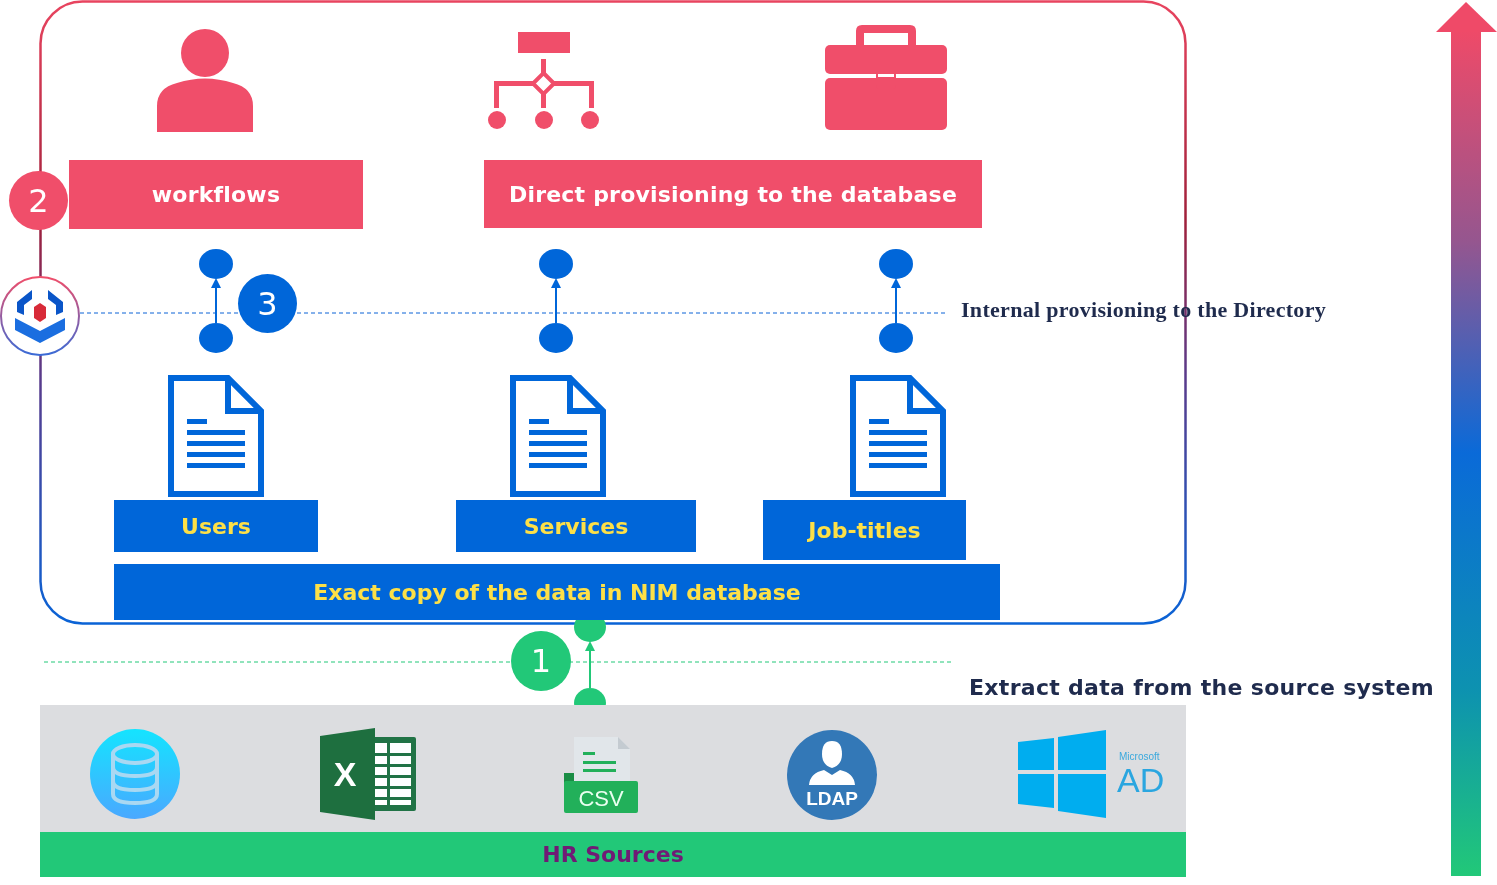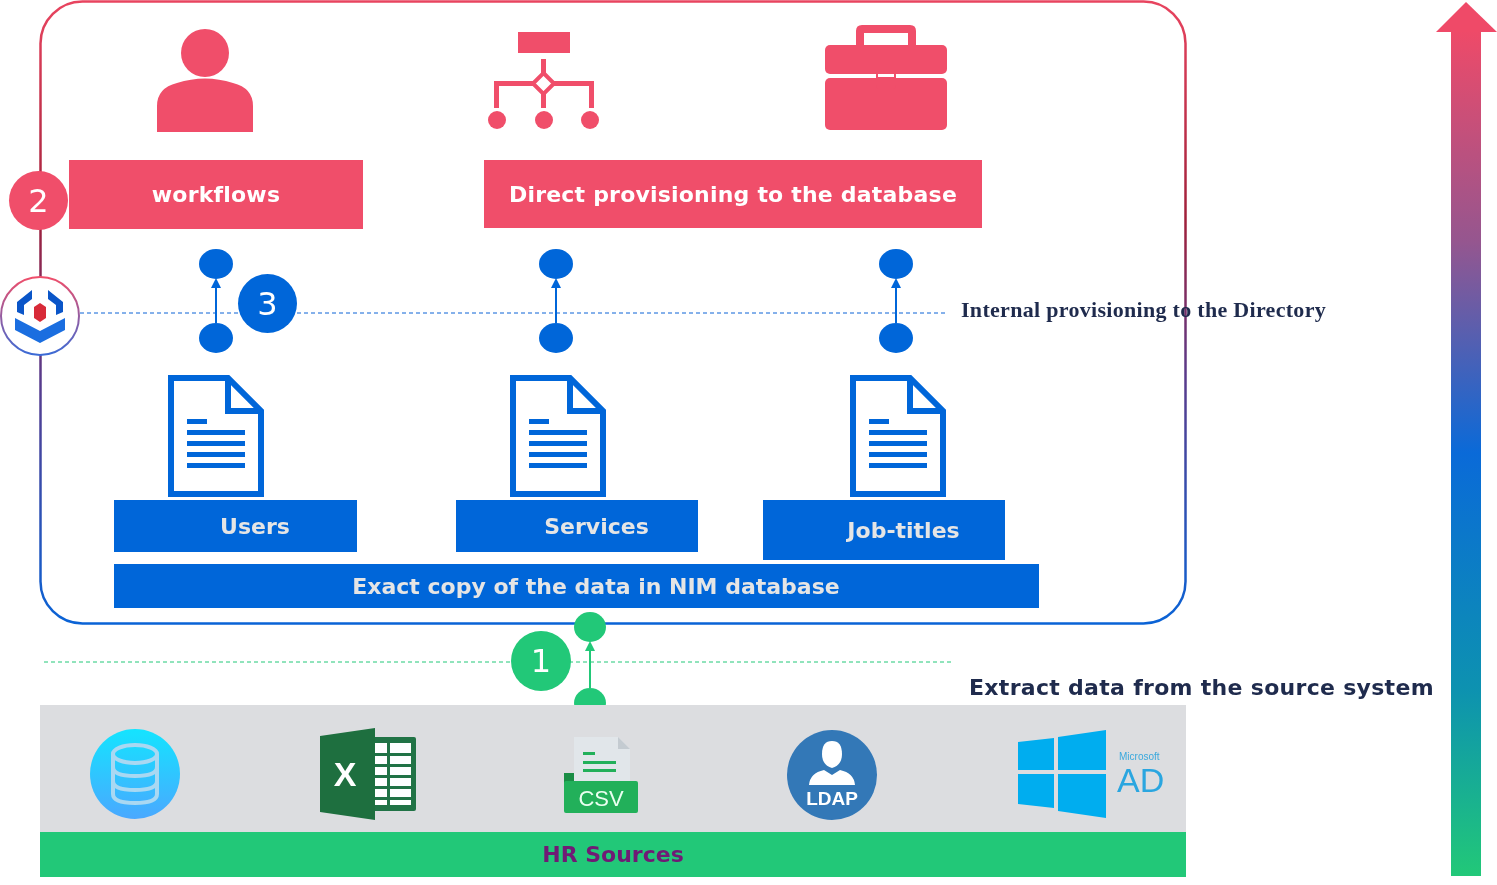--- a/index.html
+++ b/index.html
@@ -2,23 +2,23 @@
 <html><head>
 <meta charset="utf-8">
 <style>
   html, body { margin: 0; padding: 0; background: #ffffff; }
   body { width: 1497px; height: 885px; position: relative; overflow: hidden;
          font-family: "DejaVu Sans", sans-serif; }
   .frame-svg { position: absolute; left: 0; top: 0; }
   .pink-box { position: absolute; background: #f04e6a; color: #fff; font-weight: bold;
               display: flex; align-items: center; justify-content: center; text-align: center;
               font-size: 22px; line-height: 29px; letter-spacing: 0.2px; }
-  .blue-box { position: absolute; background: #0066d9; color: #e5e5e5; font-weight: bold;
+  .blue-box { position: absolute; background: #0066d9; color: #fde047; font-weight: bold;
               display: flex; align-items: center; justify-content: center;
-              font-size: 22px; padding-left: 39px; }
+              font-size: 22px; }
   .step { position: absolute; border-radius: 50%; color: #fff; display: flex;
           align-items: center; justify-content: center; font-size: 32px; }
   .side-label { position: absolute; color: #1f2b4d; font-weight: bold; font-size: 22px;
                 white-space: nowrap; letter-spacing: 0.3px; }
   .hr-band { position: absolute; left: 40px; top: 705px; width: 1146px; height: 127px; background: #dcdde0; }
   .hr-bar { position: absolute; left: 40px; top: 832px; width: 1146px; height: 45px; background: #22c878;
             color: #701a75; font-weight: bold; font-size: 22px; display: flex; align-items: center; justify-content: center; text-align: center; }
   .icon { position: absolute; }
 </style>
 </head>
@@ -150,23 +150,23 @@
   <path d="M3,3 H60 L93,36 V119 H3 Z" fill="#fff" stroke="#0066d9" stroke-width="6"></path>
   <path d="M60,3 V36 H93" fill="none" stroke="#0066d9" stroke-width="6"></path>
   <rect x="19" y="44" width="20" height="5" fill="#0066d9"></rect>
   <rect x="19" y="55" width="58" height="5" fill="#0066d9"></rect>
   <rect x="19" y="66" width="58" height="5" fill="#0066d9"></rect>
   <rect x="19" y="77" width="58" height="5" fill="#0066d9"></rect>
   <rect x="19" y="88" width="58" height="5" fill="#0066d9"></rect>
 </svg>
 
 <div class="blue-box" style="left:114px;top:500px;width:204px;height:52px;">Users</div>
-<div class="blue-box" style="left:456px;top:500px;width:203px;height:52px;">Services</div>
+<div class="blue-box" style="left:456px;top:500px;width:240px;height:52px;">Services</div>
 <div class="blue-box" style="left:763px;top:500px;width:203px;height:60px;">Job-titles</div>
-<div class="blue-box" style="left:114px;top:564px;width:886px;height:44px;">Exact copy of the data in NIM database</div>
+<div class="blue-box" style="left:114px;top:564px;width:886px;height:56px;">Exact copy of the data in NIM database</div>
 
 <div class="hr-band"></div>
 <div class="hr-bar">HR Sources</div>
 
 <svg class="icon" style="left:89px;top:728px;" width="92" height="92" viewBox="0 0 92 92">
   <defs>
     <linearGradient id="dbGrad" x1="0" y1="0" x2="0" y2="1">
       <stop offset="0" stop-color="#14e4ff"></stop>
       <stop offset="1" stop-color="#4aa8ff"></stop>
     </linearGradient>

